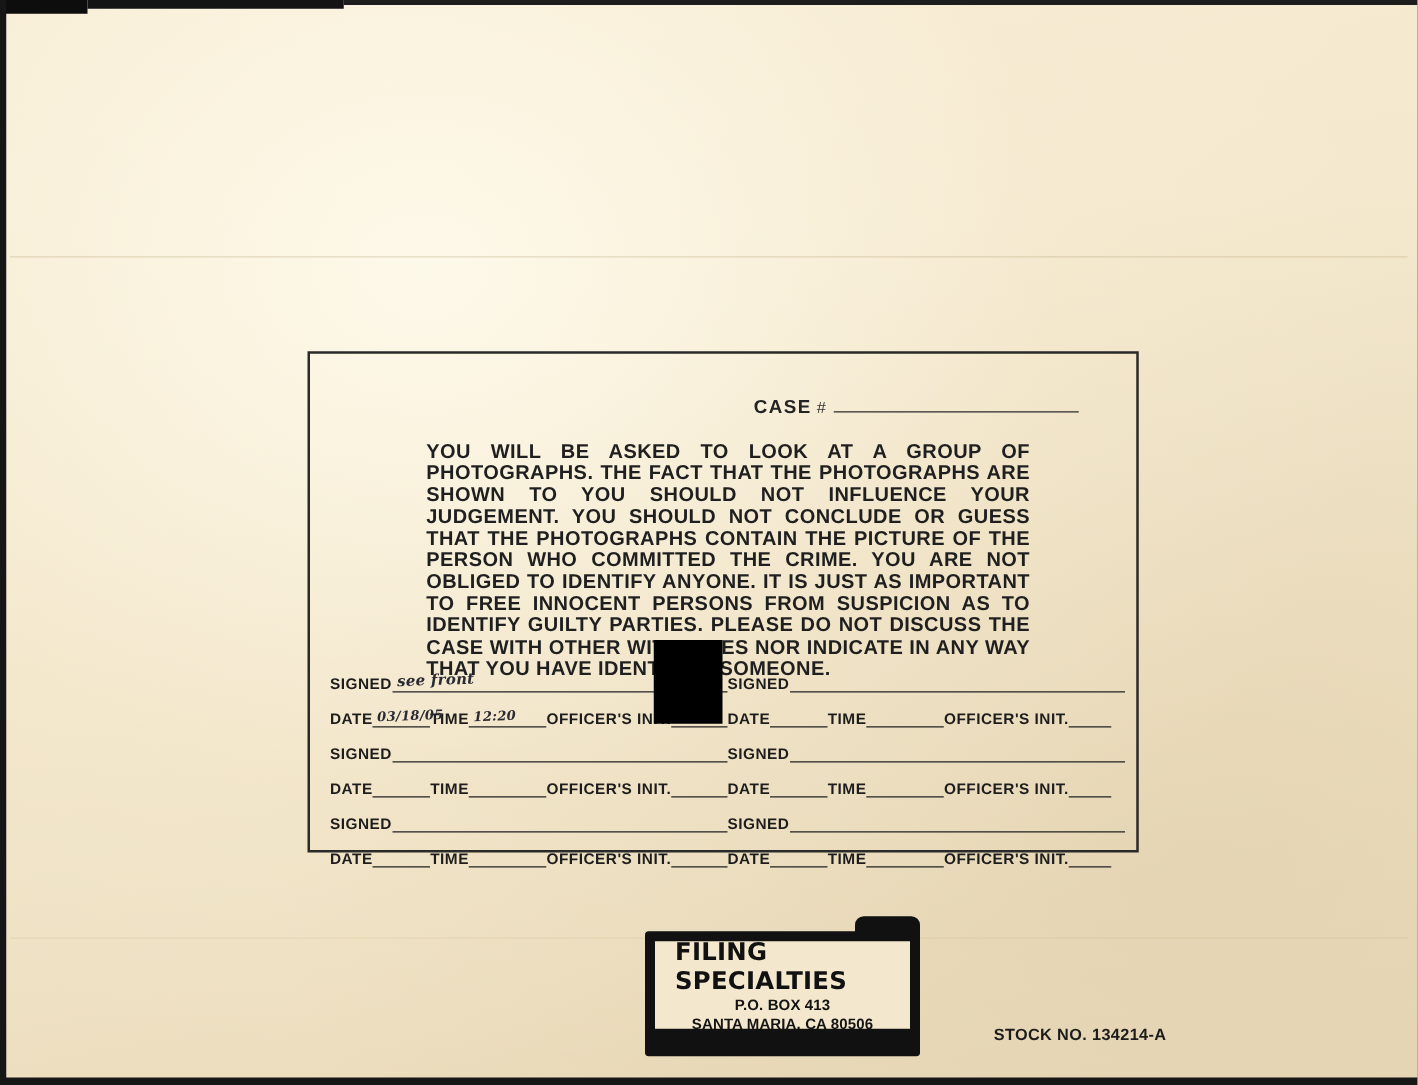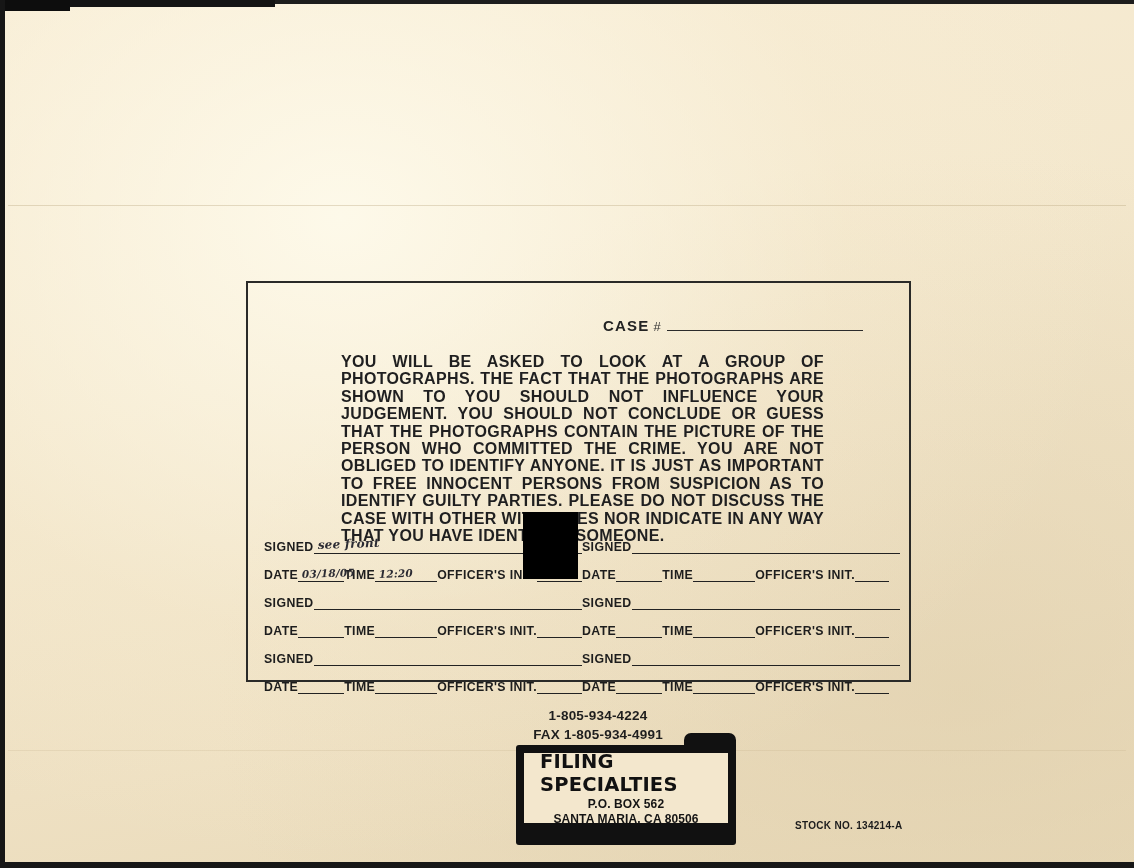--- a/index.html
+++ b/index.html
@@ -226,21 +226,21 @@
     font-size: 12px;
     font-weight: 700;
     color: #141414;
     letter-spacing: 0.1px;
   }
 
   #stock-no {
     position: absolute;
     left: 795px;
     top: 820px;
-    font-size: 10px;
+    font-size: 13px;
     font-weight: 700;
     color: #1c1c1c;
     letter-spacing: 0.3px;
   }
 </style>
 </head>
 <body>
 
 <div id="page">
   <div id="paper"></div>
@@ -362,30 +362,26 @@
           <span class="lbl">OFFICER'S INIT.</span>
           <span class="ln fixed-tail"></span>
         </div>
       </div>
 
     </div>
   </div>
 
   <div id="redaction"></div>
 
-  <div id="phone-lines">
-    <div>1-805-934-4224</div>
-    <div>FAX 1-805-934-4991</div>
-  </div>
 
   <div id="logo">
     <div class="tab"></div>
     <div class="body">
       <div class="inner">
         <div class="brand">FILING SPECIALTIES</div>
-        <div class="addr">P.O. BOX 562</div>
+        <div class="addr">P.O. BOX 413</div>
         <div class="addr">SANTA MARIA, CA 80506</div>
       </div>
     </div>
   </div>
 
   <div id="stock-no">STOCK NO. 134214-A</div>
 </div>
 
 </body></html>

